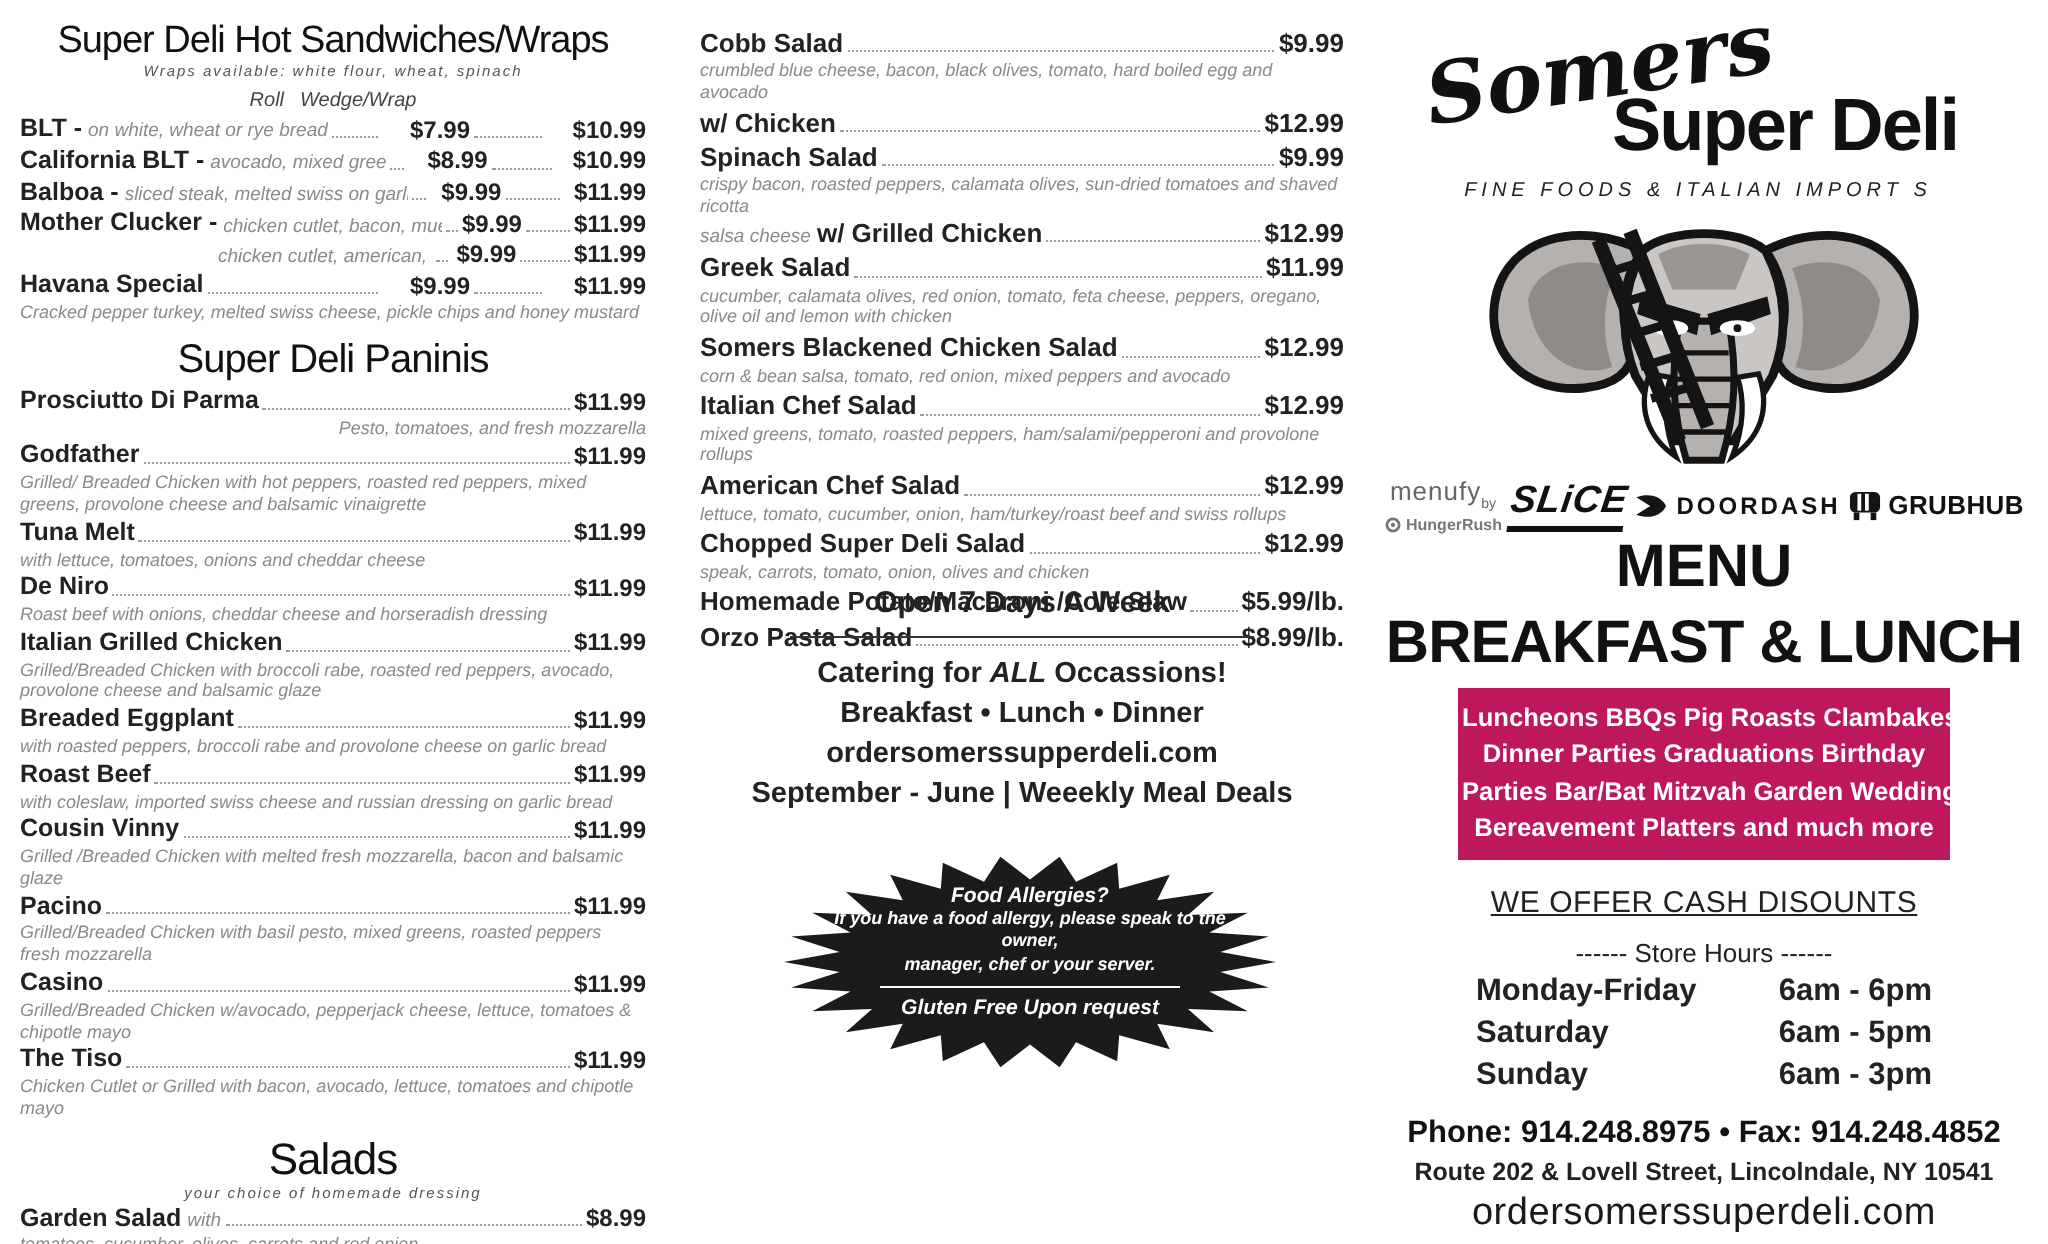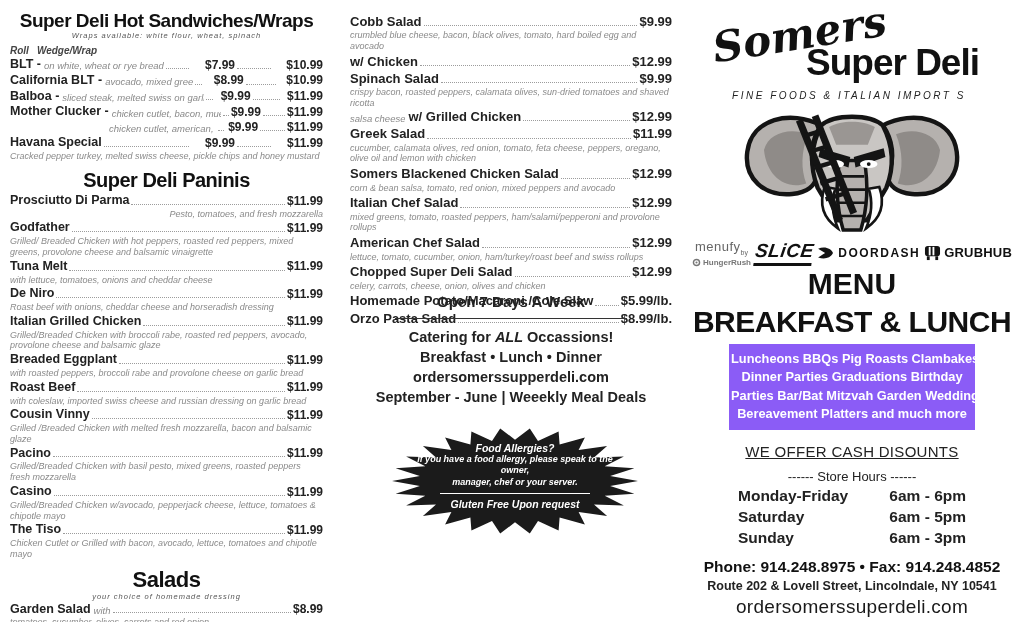--- a/index.html
+++ b/index.html
@@ -12,31 +12,31 @@
   .mdesc { font-style:italic; color:#8a8a8a; font-size:9.5px; margin-left:3px; white-space:nowrap; overflow:hidden; }
   .dots { flex:1 1 8px; border-bottom:1.5px dotted #9c9c9c; margin:0 2px 3px 2px; min-width:6px; }
   .dots2 { width:34px; border-bottom:1.5px dotted #9c9c9c; margin:0 2px 3px 2px; }
   .price { font-weight:bold; font-size:12px; color:#222; white-space:nowrap; }
   .p1 { width:44px; text-align:right; }
   .p2 { width:50px; text-align:right; }
   .descline { font-style:italic; color:#8a8a8a; font-size:9px; line-height:1.2; margin-top:1px; }
   .descline.right { text-align:right; }
   .indent { padding-left:96px; }
 
-  .sec-title { text-align:center; font-weight:bold; font-size:20px; letter-spacing:-0.5px; white-space:nowrap; color:#111; }
+  .sec-title { text-align:center; font-weight:normal; font-size:20px; letter-spacing:-0.5px; white-space:nowrap; color:#111; }
   .sec-sub { text-align:center; font-style:italic; font-size:7.5px; color:#555; letter-spacing:1px; margin-top:-1px; }
 
   
   #col-left  { position:absolute; left:10px;  top:10px; width:313px; }
   #col-mid-list { position:absolute; left:350px; top:12px; width:322px; }
   #mid-info { position:absolute; left:350px; top:293px; width:322px; text-align:center; }
   #col-right { position:absolute; left:690px; top:6px; width:324px; }
 
   #hot-title { font-size:19px; }
-  .price-head { display:flex; justify-content:flex-start; gap:8px; font-style:italic; font-size:10px; color:#444; margin-top:5px;font-weight:bold; }
+  .price-head { display:flex; justify-content:center; gap:8px; font-style:italic; font-size:10px; color:#444; margin-top:5px; }
   .foot-note { font-style:italic; color:#8a8a8a; font-size:9px; margin-top:1px; }
 
   #paninis-title { margin-top:8px; }
   #salads-title { margin-top:7px; font-size:22px; }
 
   
   #col-mid-list .mname { font-size:13px; }
   #col-mid-list .price { font-size:13px; }
   #col-mid-list .mrow { margin-top:3px; }
 
@@ -70,21 +70,21 @@
   #menufy-by { font-size:7px; vertical-align:sub; }
   #hungerrush-line { font-size:8px; font-weight:bold; color:#777; display:flex; align-items:center; gap:2px; justify-content:center; margin-top:2px; }
   #slice-logo { font-weight:bold; font-style:italic; font-size:19px; letter-spacing:0.5px; color:#111; transform:skewX(-8deg); border-bottom:3px solid #111; padding-bottom:1px; }
   .partner { display:flex; align-items:center; gap:3px; font-weight:bold; color:#111; }
   #doordash-label { font-size:12px; letter-spacing:1.5px; }
   #grubhub-label { font-size:13px; letter-spacing:0.2px;text-align:center; }
 
   #bl-title { text-align:center; font-weight:bold; font-size:30px; letter-spacing:-0.5px; color:#111; margin-top:4px; line-height:1.05; }
   #bl-menu { text-align:center; font-weight:bold; font-size:30px; color:#111; line-height:1.15; }
 
-  #events-box { width:246px; margin:7px auto 0 auto; background:#8b5cf6; color:#fff; text-align:center; padding:6px 2px 7px 2px; }
+  #events-box { width:246px; margin:7px auto 0 auto; background:#be185d; color:#fff; text-align:center; padding:6px 2px 7px 2px; }
   .event-line { font-weight:bold; font-size:12.8px; line-height:1.42; white-space:nowrap; }
 
   #cash-line { text-align:center; font-size:15px; color:#222; margin-top:13px; letter-spacing:0.3px;text-decoration:underline; }
   #hours-header { text-align:center; font-size:13px; color:#222; margin-top:9px; }
   .hours-row { width:228px; margin:3px auto 0 auto; display:flex; justify-content:space-between; font-weight:bold; font-size:15.5px; color:#222; }
   #phone-line { text-align:center; font-weight:bold; font-size:15.5px; color:#111; margin-top:11px; white-space:nowrap; }
   #address-line { text-align:center; font-weight:bold; font-size:12.5px; color:#222; margin-top:3px; }
   #web-label { text-align:center; font-style:italic; font-size:10px; color:#444; margin-top:13px; }
   #web-line { text-align:center; font-size:19px; color:#1a1a1a; margin-top:3px; letter-spacing:0.3px; }
 </style>
@@ -293,21 +293,21 @@
     <span class="dots"></span>
     <span class="price">$12.99</span>
   </div>
   <div class="descline">lettuce, tomato, cucumber, onion, ham/turkey/roast beef and swiss rollups</div>
 
   <div class="mrow">
     <span class="mname">Chopped Super Deli Salad</span>
     <span class="dots"></span>
     <span class="price">$12.99</span>
   </div>
-  <div class="descline">celery, carrots, cheese, onion, olives and chicken</div>
+  <div class="descline">speak, carrots, tomato, onion, olives and chicken</div>
 
   <div class="mrow">
     <span class="mname">Homemade Potato/Macaroni /Cole Slaw</span>
     <span class="dots"></span>
     <span class="price">$5.99/lb.</span>
   </div>
 
   <div class="mrow">
     <span class="mname">Orzo Pasta Salad</span>
     <span class="dots"></span>

